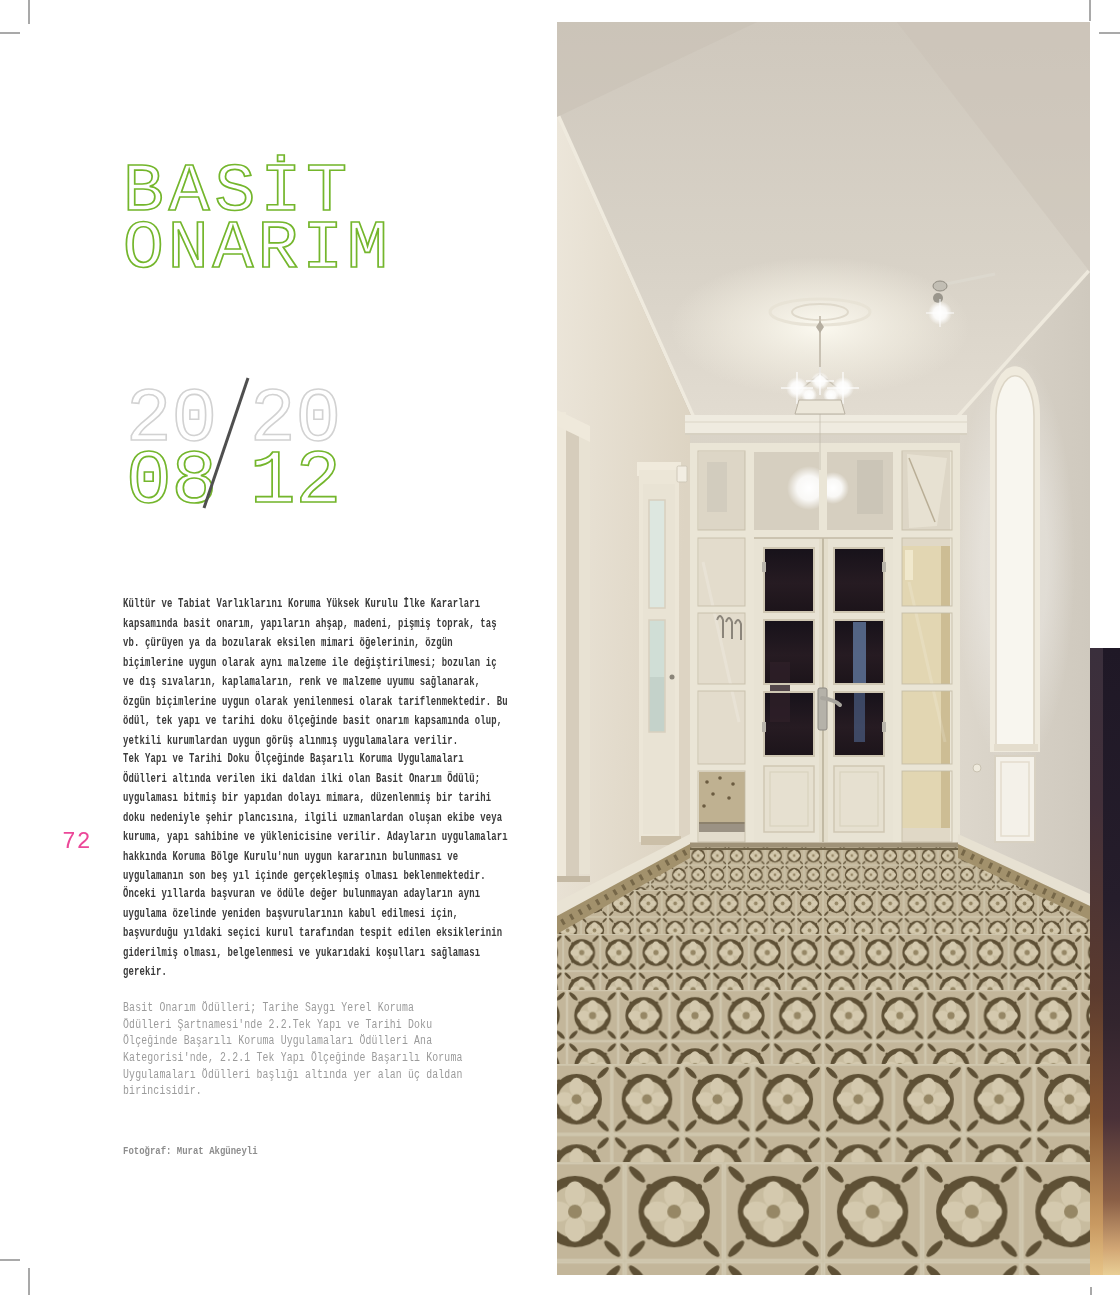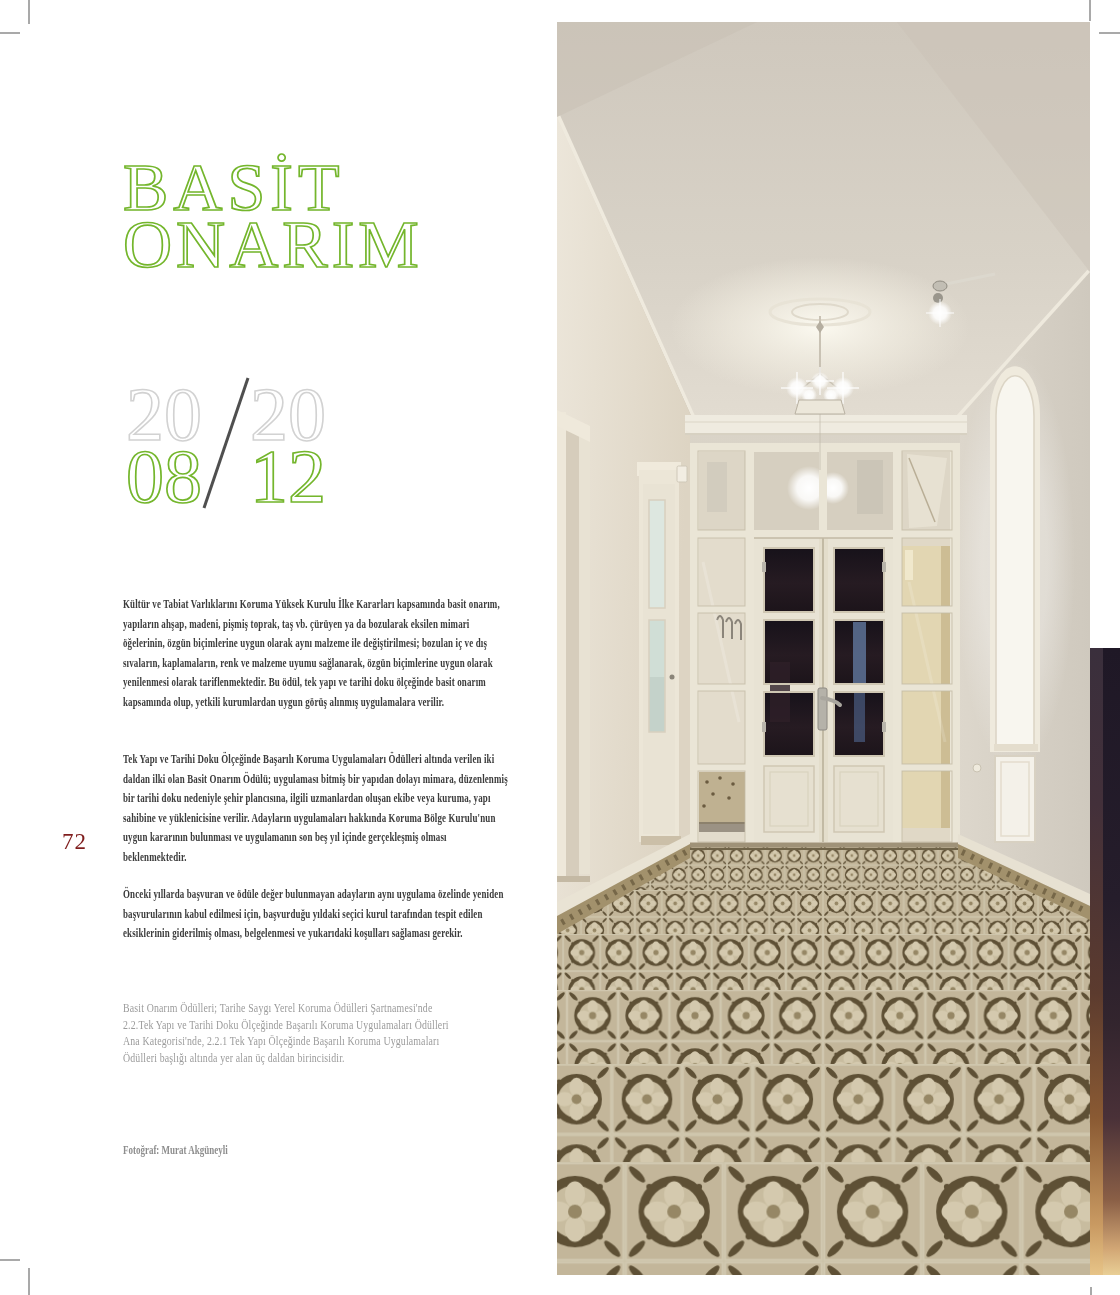--- a/index.html
+++ b/index.html
@@ -1,33 +1,33 @@
 <!DOCTYPE html>
 <html><head>
 <meta charset="utf-8">
 <style>
   html,body{margin:0;padding:0;background:#ffffff;}
   .page{position:relative;width:1120px;height:1295px;background:#ffffff;overflow:hidden;
-        font-family:Liberation Serif, serif;}
+        font-family:Liberation Mono, monospace;}
   .cropmark{position:absolute;background:#a9a9a9;}
   
   .title-svg{position:absolute;left:118px;top:128px;}
   .date-svg{position:absolute;left:120px;top:368px;}
   .body-text{position:absolute;left:123px;width:540px;
              transform:scaleX(0.72);transform-origin:0 0;
              font-weight:bold;font-size:12.4px;line-height:19.5px;
              color:#3b3b3b;letter-spacing:0.2px;}
   .p1{top:583px;} .p2{top:738px;} .p3{top:873px;}
   .footnote{position:absolute;left:123px;top:988px;width:426px;
             transform:scaleX(0.80);transform-origin:0 0;
             font-size:12.3px;line-height:16.6px;color:#9b9b9b;letter-spacing:0.2px;}
   .credit{position:absolute;left:123px;top:1132px;width:300px;
           transform:scaleX(0.78);transform-origin:0 0;
           font-weight:bold;font-size:11.5px;color:#8d8d8d;}
-  .pagenum{position:absolute;left:62px;top:829px;font-size:23px;color:#7f1d1d;letter-spacing:1px;}
+  .pagenum{position:absolute;left:62px;top:829px;font-size:23px;color:#ec4899;letter-spacing:1px;}
   
   .photo{position:absolute;left:557px;top:22px;width:533px;height:1253px;overflow:hidden;}
   .strip{position:absolute;top:648px;height:627px;}
   .strip-a{left:1090px;width:13px;
     background:linear-gradient(#3a2f3c 0%,#43303a 25%,#5c3b2e 55%,#8a5a33 75%,#c99a62 92%,#e7c488 100%);}
   .strip-b{left:1103px;width:17px;
     background:linear-gradient(#1f1826 0%,#251d2b 40%,#33252e 60%,#4a3138 75%,#8a5f46 88%,#d3a876 96%,#e9cf96 100%);}
 </style>
 </head>
 <body>

